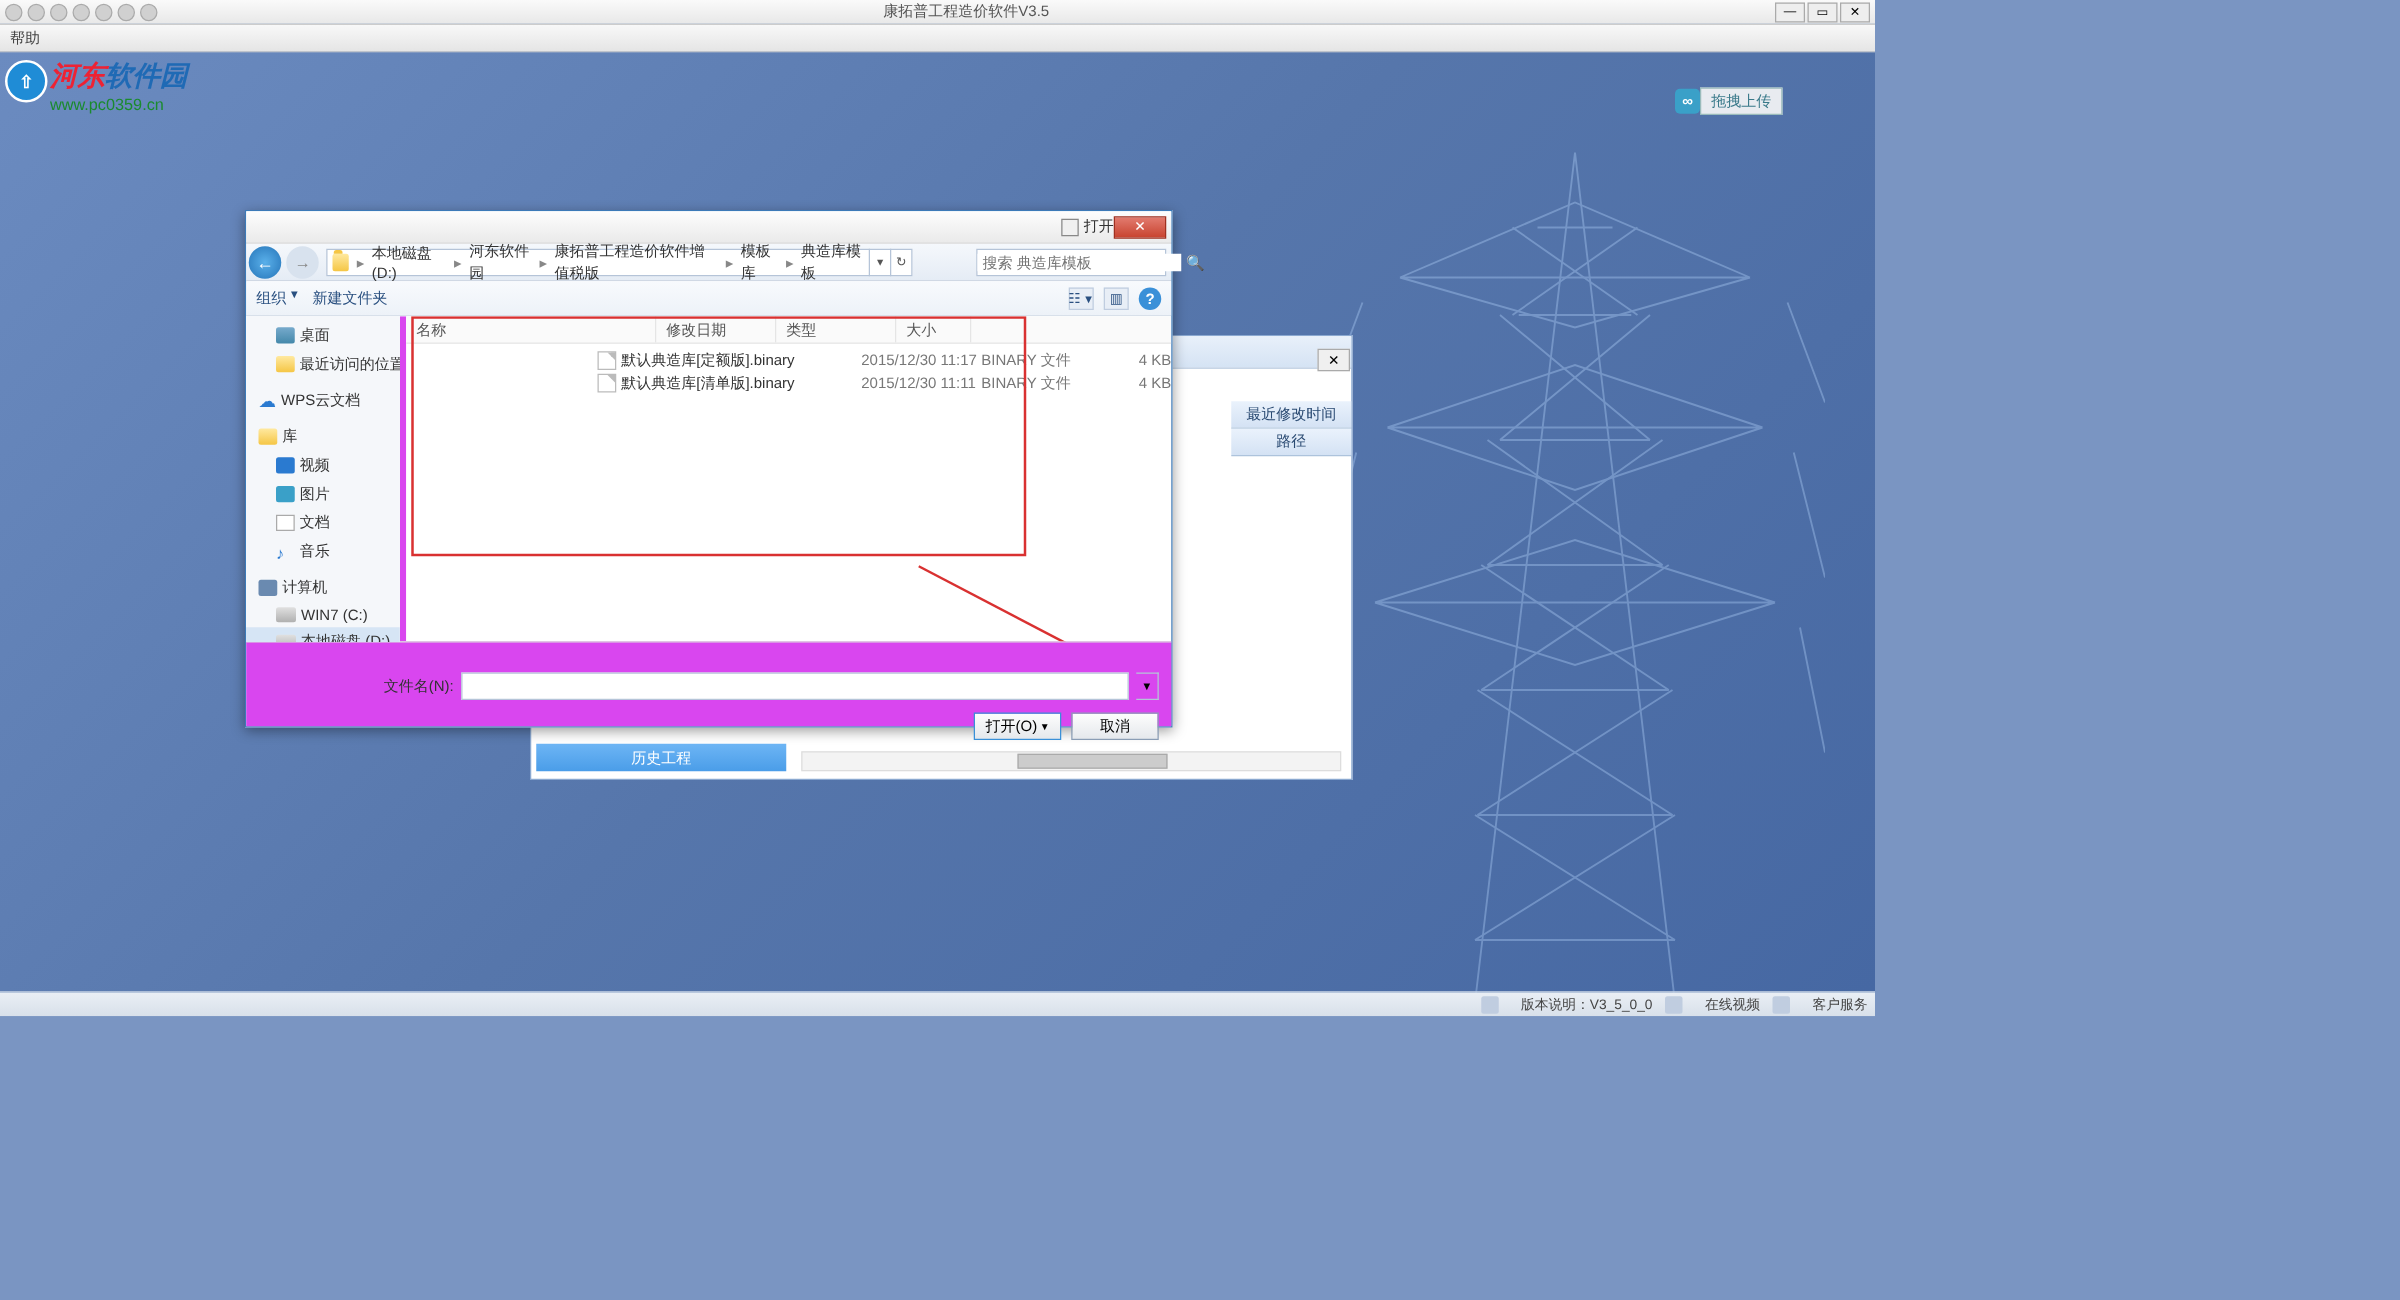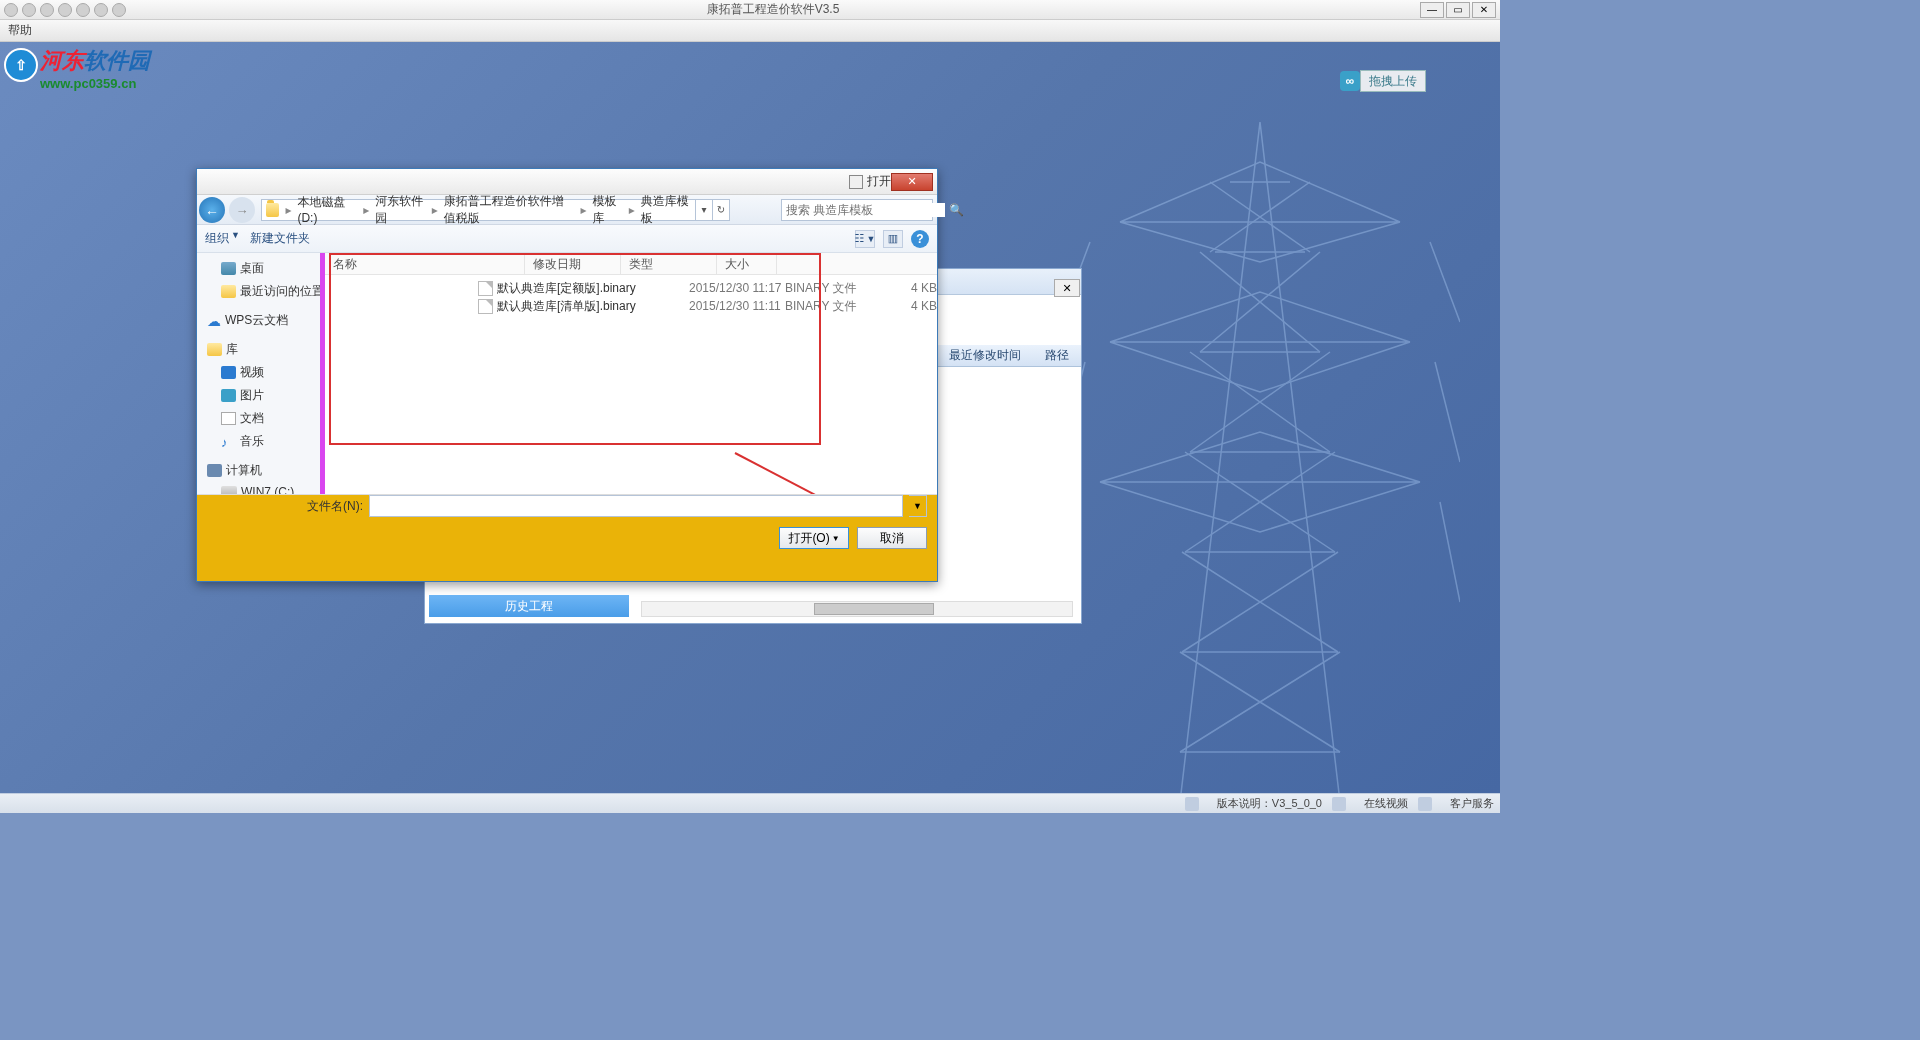--- a/index.html
+++ b/index.html
@@ -14,21 +14,21 @@
     .win-btn { width: 24px; height: 16px; border: 1px solid #aaa; background: #eee; font-size: 10px; display: flex; align-items: center; justify-content: center; cursor: pointer; }
     
     .menubar { height: 22px; background: linear-gradient(#f8f8f8, #e5e5e5); display: flex; align-items: center; padding-left: 8px; border-bottom: 1px solid #ccc; gap: 12px; }
     .menu-item { font-size: 12px; color: #444; cursor: pointer; }
     
     .app-body { height: calc(100% - 62px); background: linear-gradient(135deg, #6b8bc0 0%, #5676ab 50%, #4668a3 100%); position: relative; }
     
     .watermark { position: absolute; top: 4px; left: 4px; z-index: 1; }
     .watermark-text1 { font-family: "KaiTi", serif; font-size: 22px; font-weight: bold; font-style: italic; color: #1f6ab5; }
     .watermark-text1 span.red { color: #e23; }
-    .watermark-text2 { font-size: 13px; color: #1a8b2e; font-weight: bold; }
+    .watermark-text2 { font-size: 13px; color: #1a8b2e; font-weight: normal; }
     .watermark-logo { position: absolute; left: 0; top: 2px; width: 34px; height: 34px; border-radius: 50%; background: #1f8cd6; display: flex; align-items: center; justify-content: center; color: white; font-weight: bold; font-size: 14px; border: 2px solid #fff; }
     
     .power-tower { position: absolute; right: 40px; top: 60px; width: 400px; height: 720px; opacity: 0.35; pointer-events: none; }
     .power-tower svg { width: 100%; height: 100%; }
     
     .upload-btn { position: absolute; top: 28px; right: 74px; height: 22px; background: #e8ebf0; border: 1px solid #9bb; padding: 2px 8px; font-size: 12px; display: flex; align-items: center; gap: 4px; color: #3a7a8a; }
     .upload-icon { width: 20px; height: 20px; background: #3aa0c8; border-radius: 4px; position: absolute; top: 29px; right: 140px; display: flex; align-items: center; justify-content: center; color: #fff; font-weight: bold; }
     
     .back-panel { position: absolute; left: 424px; top: 226px; width: 658px; height: 356px; background: #fff; border: 1px solid #8aa8d0; }
     .back-panel-header { height: 26px; background: linear-gradient(#e8f0fa, #d5e3f4); border-bottom: 1px solid #b5c8de; }
@@ -90,21 +90,21 @@
     .file-icon { width: 15px; height: 15px; background: #fff; border: 1px solid #bbb; margin-right: 4px; position: relative; }
     .file-icon::before { content: ''; position: absolute; right: 0; top: 0; border: 3px solid transparent; border-top-color: #bbb; border-right-color: #bbb; }
     .fc-name { width: 192px; }
     .fc-date { width: 96px; color: #777; }
     .fc-type { width: 96px; color: #777; }
     .fc-size { width: 56px; text-align: right; color: #777; }
     
     .red-box { position: absolute; border: 2px solid #d93131; pointer-events: none; left: 4px; top: 0px; width: 492px; height: 192px; }
     .red-arrow { position: absolute; pointer-events: none; }
     
-    .dialog-footer { height: 87px; background: #eab308; border-top: 1px solid #ddd; padding: 0 10px; }
+    .dialog-footer { height: 68px; background: #d946ef; border-top: 1px solid #ddd; padding: 24px 10px; }
     .filename-row { display: flex; align-items: center; gap: 6px; margin-bottom: 10px; margin-left: 100px; }
     .filename-label { font-size: 12px; color: #333; }
     .filename-input { flex: 1; height: 22px; border: 1px solid #b5c4d8; background: #fff; padding: 0 4px; }
     .filename-dd { width: 18px; height: 22px; border: 1px solid #b5c4d8; border-left: none; display: flex; align-items: center; justify-content: center; font-size: 9px; cursor: pointer; }
     .btn-row { display: flex; justify-content: flex-end; gap: 8px; }
     .dlg-btn { width: 70px; height: 22px; border: 1px solid #8a9db5; background: linear-gradient(#fdfdfd,#e5e8ec); font-size: 12px; display: flex; align-items: center; justify-content: center; cursor: pointer; }
     .dlg-btn.primary { border-color: #3a90d8; }
     .dlg-btn-arrow { font-size: 8px; margin-left: 2px; }
     
     .close-small { position: absolute; left: 1054px; top: 237px; width: 26px; height: 18px; border: 1px solid #aaa; background: #f0f0f0; display: flex; align-items: center; justify-content: center; font-size: 11px; cursor: pointer; }
@@ -164,21 +164,21 @@
           <path d="M40 380 L360 380 M40 380 L200 330 L360 380 M40 380 L200 430 L360 380"></path>
           <path d="M150 80 L250 150 M250 80 L150 150 M140 150 L260 250 M260 150 L140 250 M130 250 L270 350 M270 250 L130 350 M125 350 L275 450 M275 350 L125 450 M122 450 L278 550 M278 450 L122 550 M120 550 L280 650 M280 550 L120 650"></path>
           <path d="M30 140 L0 220 M370 140 L400 220 M25 260 L0 360 M375 260 L400 360 M20 400 L0 500 M380 400 L400 500"></path>
         </g>
       </svg>
     </div>
 
     <div class="back-panel">
       <div class="back-panel-header"></div>
       <div class="back-panel-body">
-        <div style="position:absolute; right:0; top:76px; display:flex;">
+        <div style="position:absolute; right:0; top:52px; display:flex;flex-direction:column;">
           <div class="panel-th">最近修改时间</div>
           <div class="panel-th">路径</div>
         </div>
       </div>
       <div class="history-btn">历史工程</div>
       <div class="scroll-track">
         <div class="scroll-thumb"></div>
       </div>
     </div>
     <div class="close-small">✕</div>

